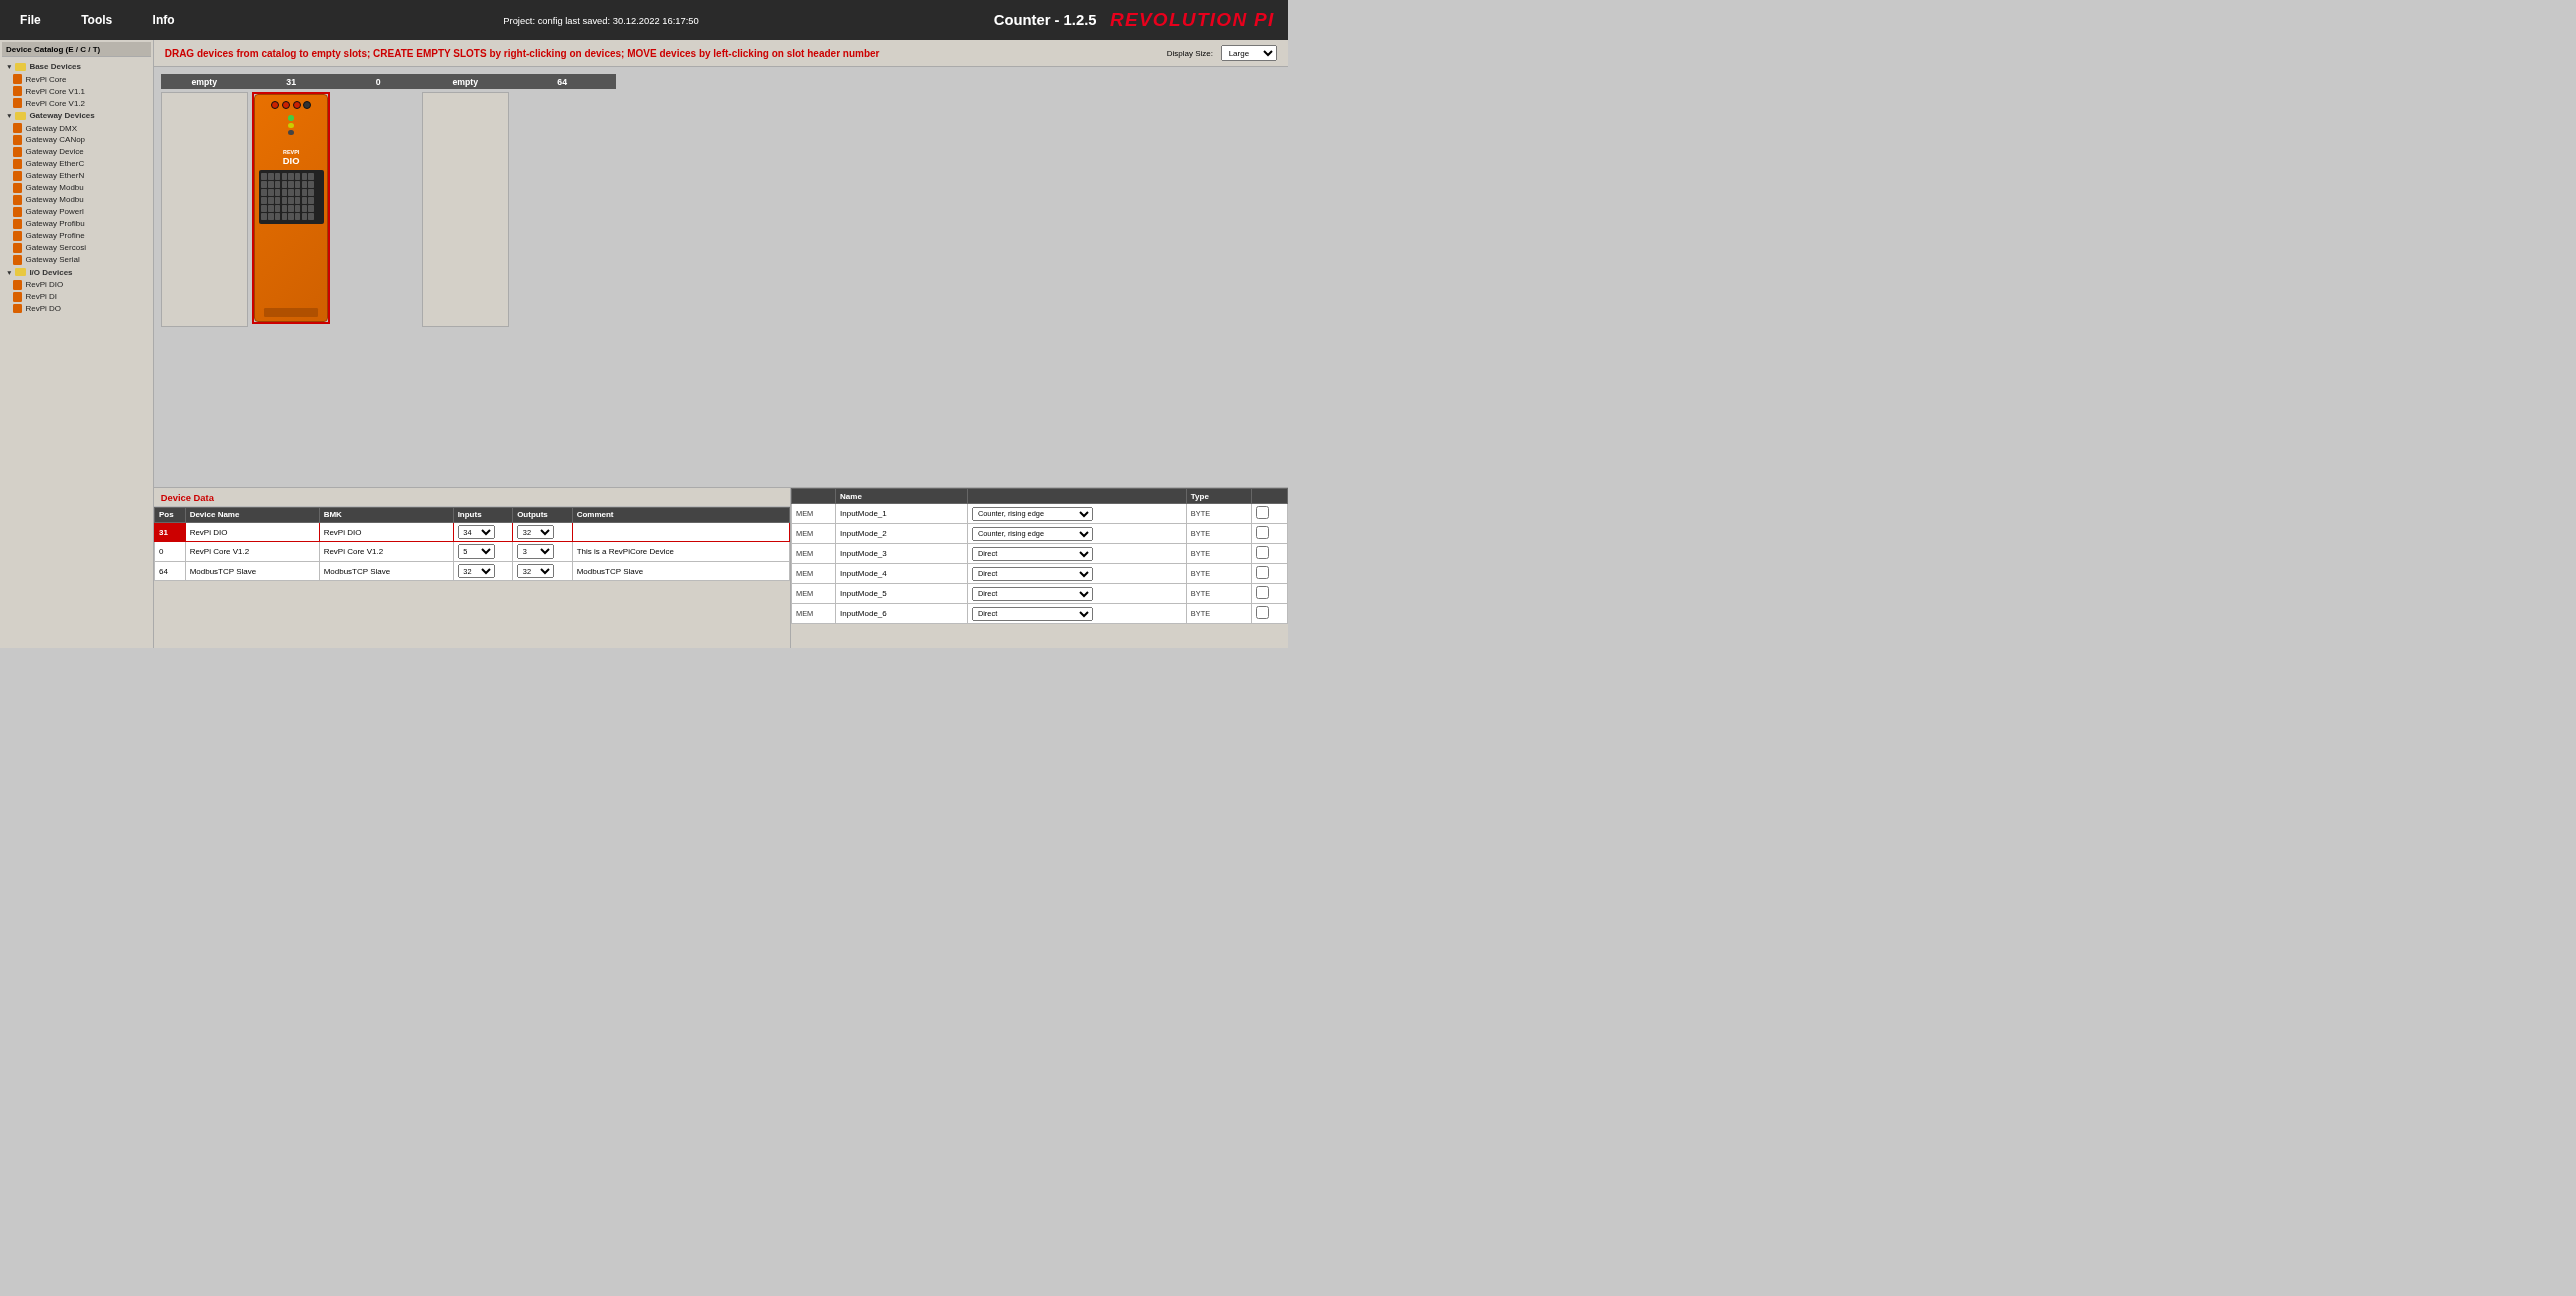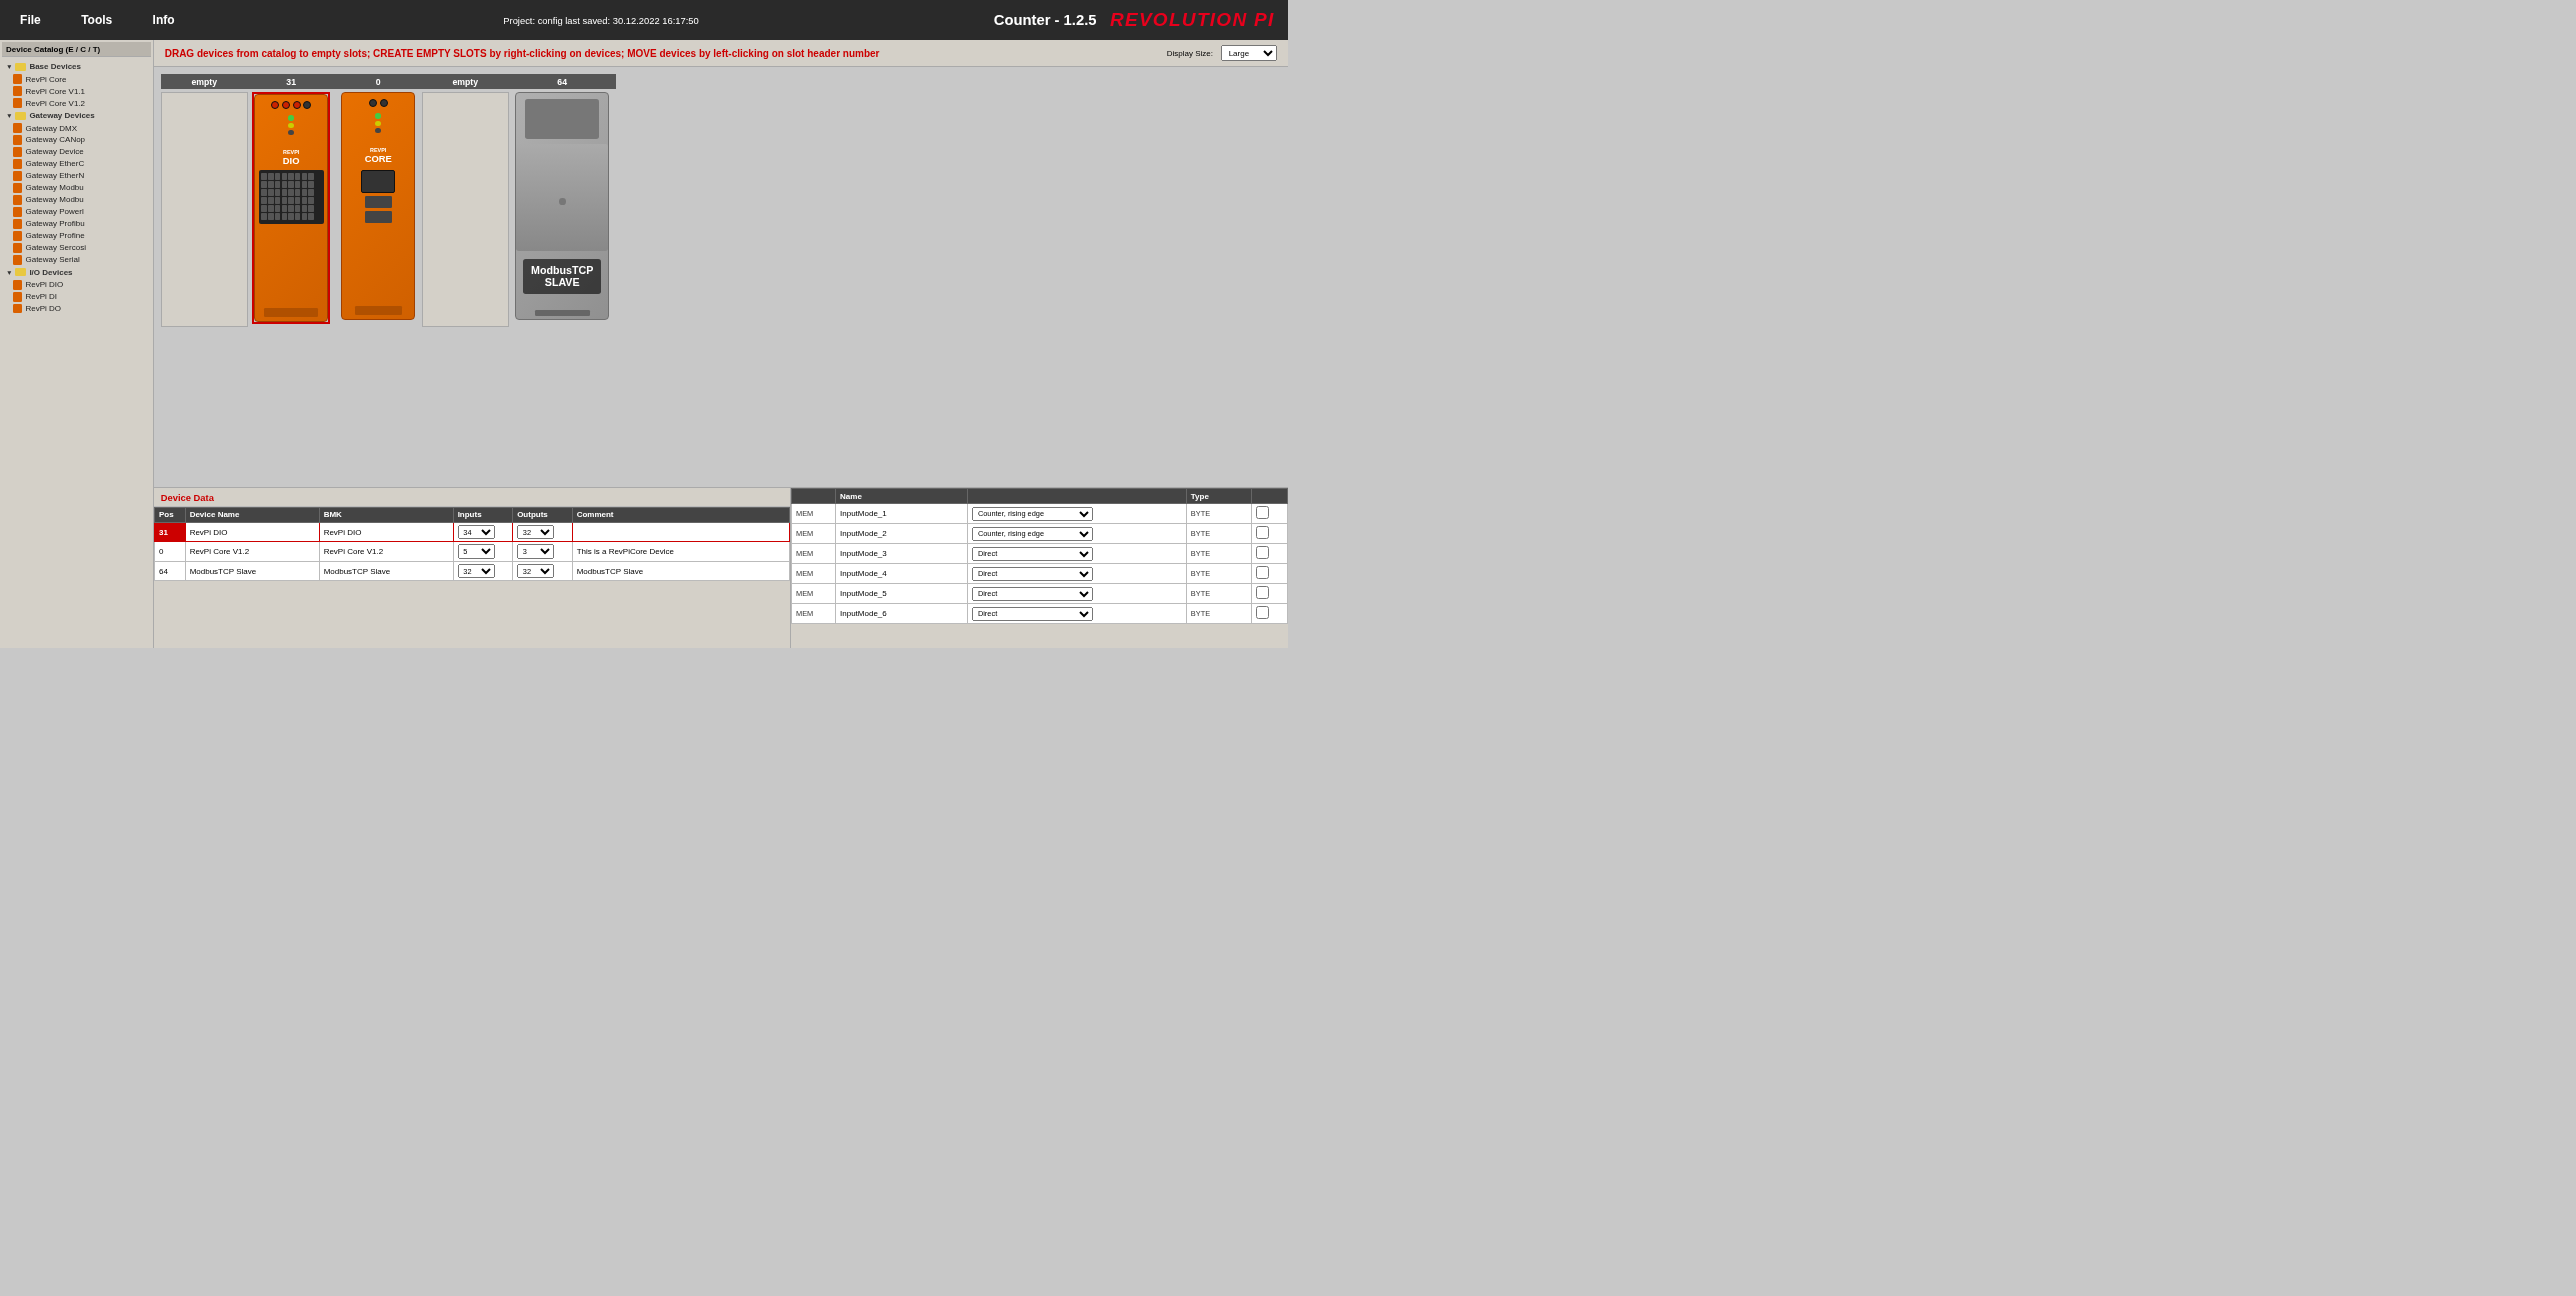--- a/index.html
+++ b/index.html
@@ -635,62 +635,29 @@
               </div>
               <div style="margin-top:auto;padding-bottom:4px;">
                 <div style="width:54px;height:9.4px;background:#b05000;border-radius:1.3px;margin-top:2.7px;"></div>
               </div>
             </div>
           </div>
         </div>
 
         <div class="slot">
           <div class="slot-header">0</div>
-          <div class="device-slot">
-            <div class="device-core">
-              <div class="device-top-connectors">
-                <div class="connector-dot"></div>
-                <div class="connector-dot"></div>
-              </div>
-              <div class="leds">
-                <div class="led green"></div>
-                <div class="led yellow"></div>
-                <div class="led off"></div>
-              </div>
-              <div class="device-label">
-                <div style="font-size:5.4px;">REVPI</div>
-                <div class="device-label-main">CORE</div>
-              </div>
-              <div class="ethernet-port"></div>
-              <div class="usb-port"></div>
-              <div class="usb-port" style="margin-top:2.7px;"></div>
-              <div style="margin-top:auto;padding-bottom:4px;">
-                <div style="width:47px;height:9.4px;background:#b05000;border-radius:1.3px;margin-top:2.7px;"></div>
-              </div>
-            </div>
-          </div>
         </div>
 
         <div class="slot">
           <div class="slot-header">empty</div>
           <div class="slot-empty"></div>
         </div>
 
         <div class="slot" style="min-width:107px;">
           <div class="slot-header">64</div>
-          <div class="device-slot">
-            <div class="device-modbus">
-              <div class="device-modbus-top"></div>
-              <div style="width:100%;height:107px;background:linear-gradient(180deg,#aaa,#888);margin:0 0 5.4px;border-radius:2.7px;">
-                <div style="width:6.7px;height:6.7px;background:#777;border-radius:50%;margin:54px auto 0;"></div>
-              </div>
-              <div class="modbus-label">ModbusTCP<br>SLAVE</div>
-              <div class="device-bottom-bar"></div>
-            </div>
-          </div>
         </div>
 
       </div>
     </div>
 
     <div id="bottom-section">
 
       <div id="device-data-panel">
         <div id="device-data-title">Device Data</div>
         <table id="device-data-table">

